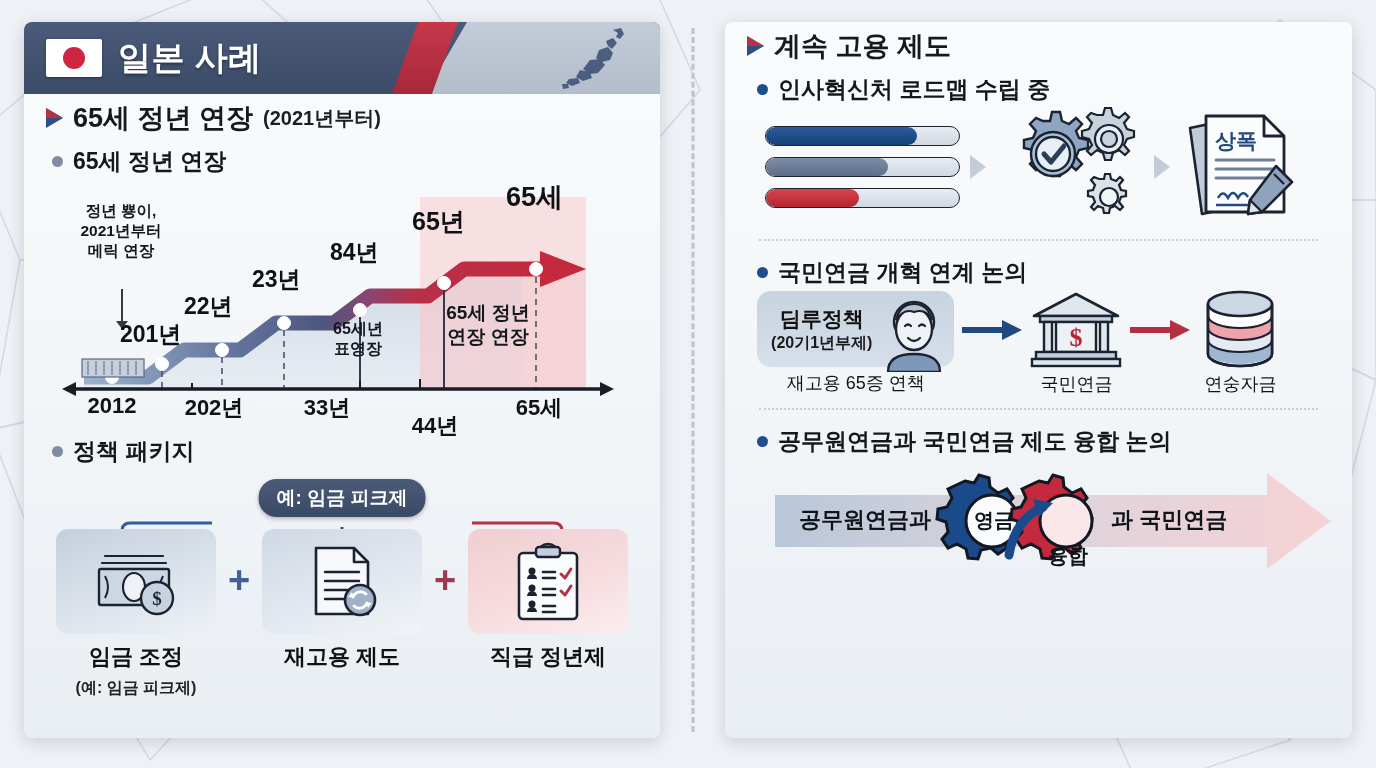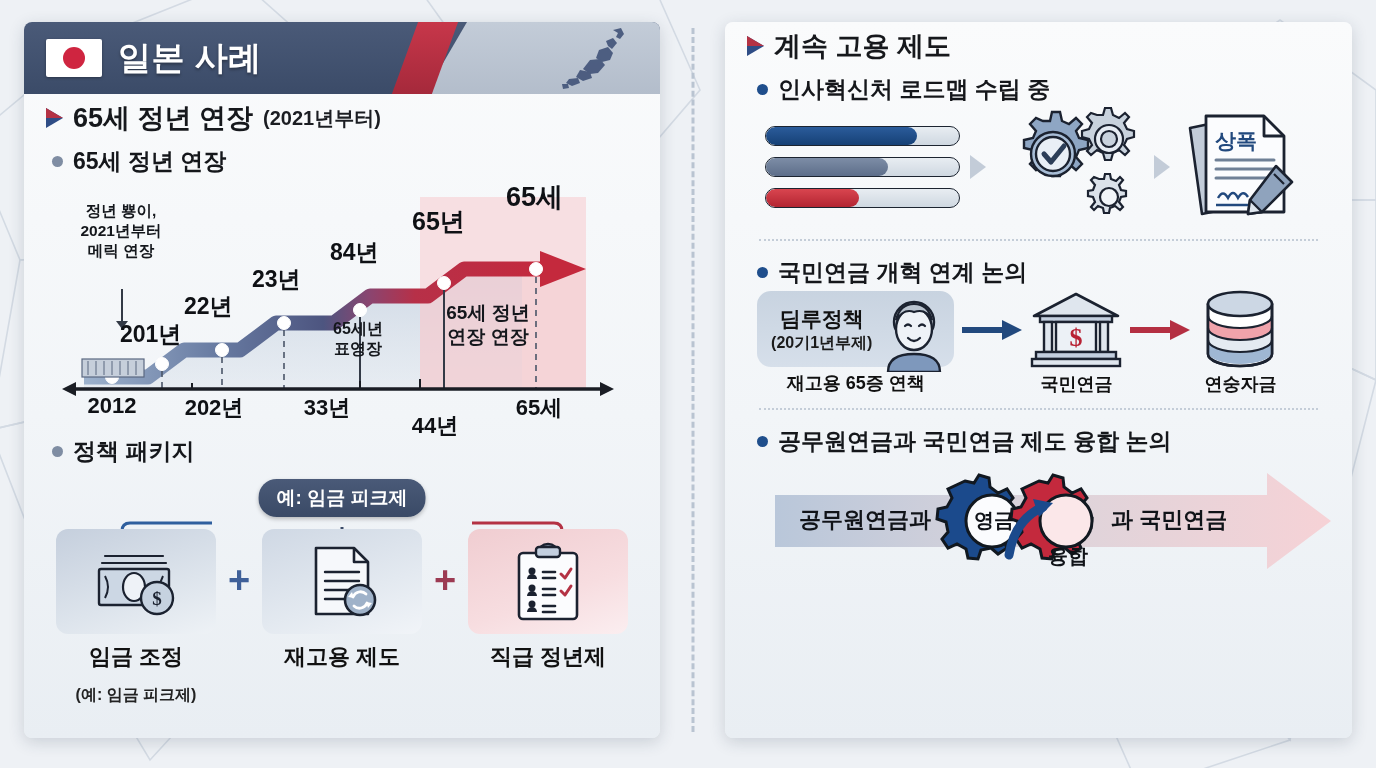--- a/index.html
+++ b/index.html
@@ -151,21 +151,21 @@
   .pkg-cards { display:flex; align-items:flex-start; justify-content:center; gap: 0px; position:absolute; top: 58px; left:0; right:0; }
   .pkg-card { width: 160px; display:flex; flex-direction:column; align-items:center; }
   .pkg-tile {
     width: 160px; height: 105px; border-radius: 12px;
     display:flex; align-items:center; justify-content:center;
   }
   .tile-a { background: linear-gradient(160deg,#c5cfdd 0%,#dde4ec 60%, #eef2f6 100%); }
   .tile-b { background: linear-gradient(160deg,#cfd8e4 0%,#e3e9f0 60%, #f1f4f8 100%); }
   .tile-c { background: linear-gradient(160deg,#f0cdd1 0%,#f7dde0 60%, #fbeef0 100%); }
   .pkg-label { font-size: 22px; font-weight: 700; color:#111; margin-top: 8px; white-space:nowrap;}
-  .pkg-sublabel { font-size: 16px; font-weight: 700; color:#222; margin-top: 13px; white-space:nowrap;}
+  .pkg-sublabel { font-size: 16px; font-weight: 700; color:#222; margin-top: 6px; white-space:nowrap;}
   .plus {
     font-size: 38px; font-weight: 700; width: 46px; text-align:center;
     margin-top: 30px;
   }
   .plus.blue { color:#3f6099; }
   .plus.red  { color:#9c3a52; }
 
   
   .kr-sec { padding: 0 4px; }
   .kr-dash { border-top: 2px dotted #c4cdd8; margin: 12px 10px 10px 10px; }
@@ -188,21 +188,21 @@
   .pension-row { display:flex; align-items:center; padding-left: 8px; }
   .pill {
     background: linear-gradient(180deg,#c8d3e0,#d6dfea);
     border-radius: 14px; height: 76px;
     display:flex; align-items:center; padding: 0 4px 0 14px;
     position: relative;
   }
   .pill-txt { text-align:center; padding-right: 6px;}
   .pill-t1 { font-size: 21px; font-weight:700; color:#111; white-space:nowrap;}
   .pill-t2 { font-size: 16px; font-weight:700; color:#1b1b1b; white-space:nowrap;}
-  .cap { font-size: 18px; font-weight: 700; color:#111; text-align:center; margin-top: 4px; white-space:nowrap;}
+  .cap { font-size: 18px; font-weight: 400; color:#111; text-align:center; margin-top: 4px; white-space:nowrap;}
 
   .fuse-wrap { position: relative; height: 118px; margin-top: 2px;}
 </style>
 </head>
 <body>
 
 <svg id="bg-poly" viewBox="0 0 1376 768">
   <rect width="1376" height="768" fill="#eef1f5"></rect>
   <g stroke="#d3dae3" stroke-width="1.6" fill="none">
     <path d="M-30 140 L90 40 L210 120 L150 250 L20 260 Z"></path>

